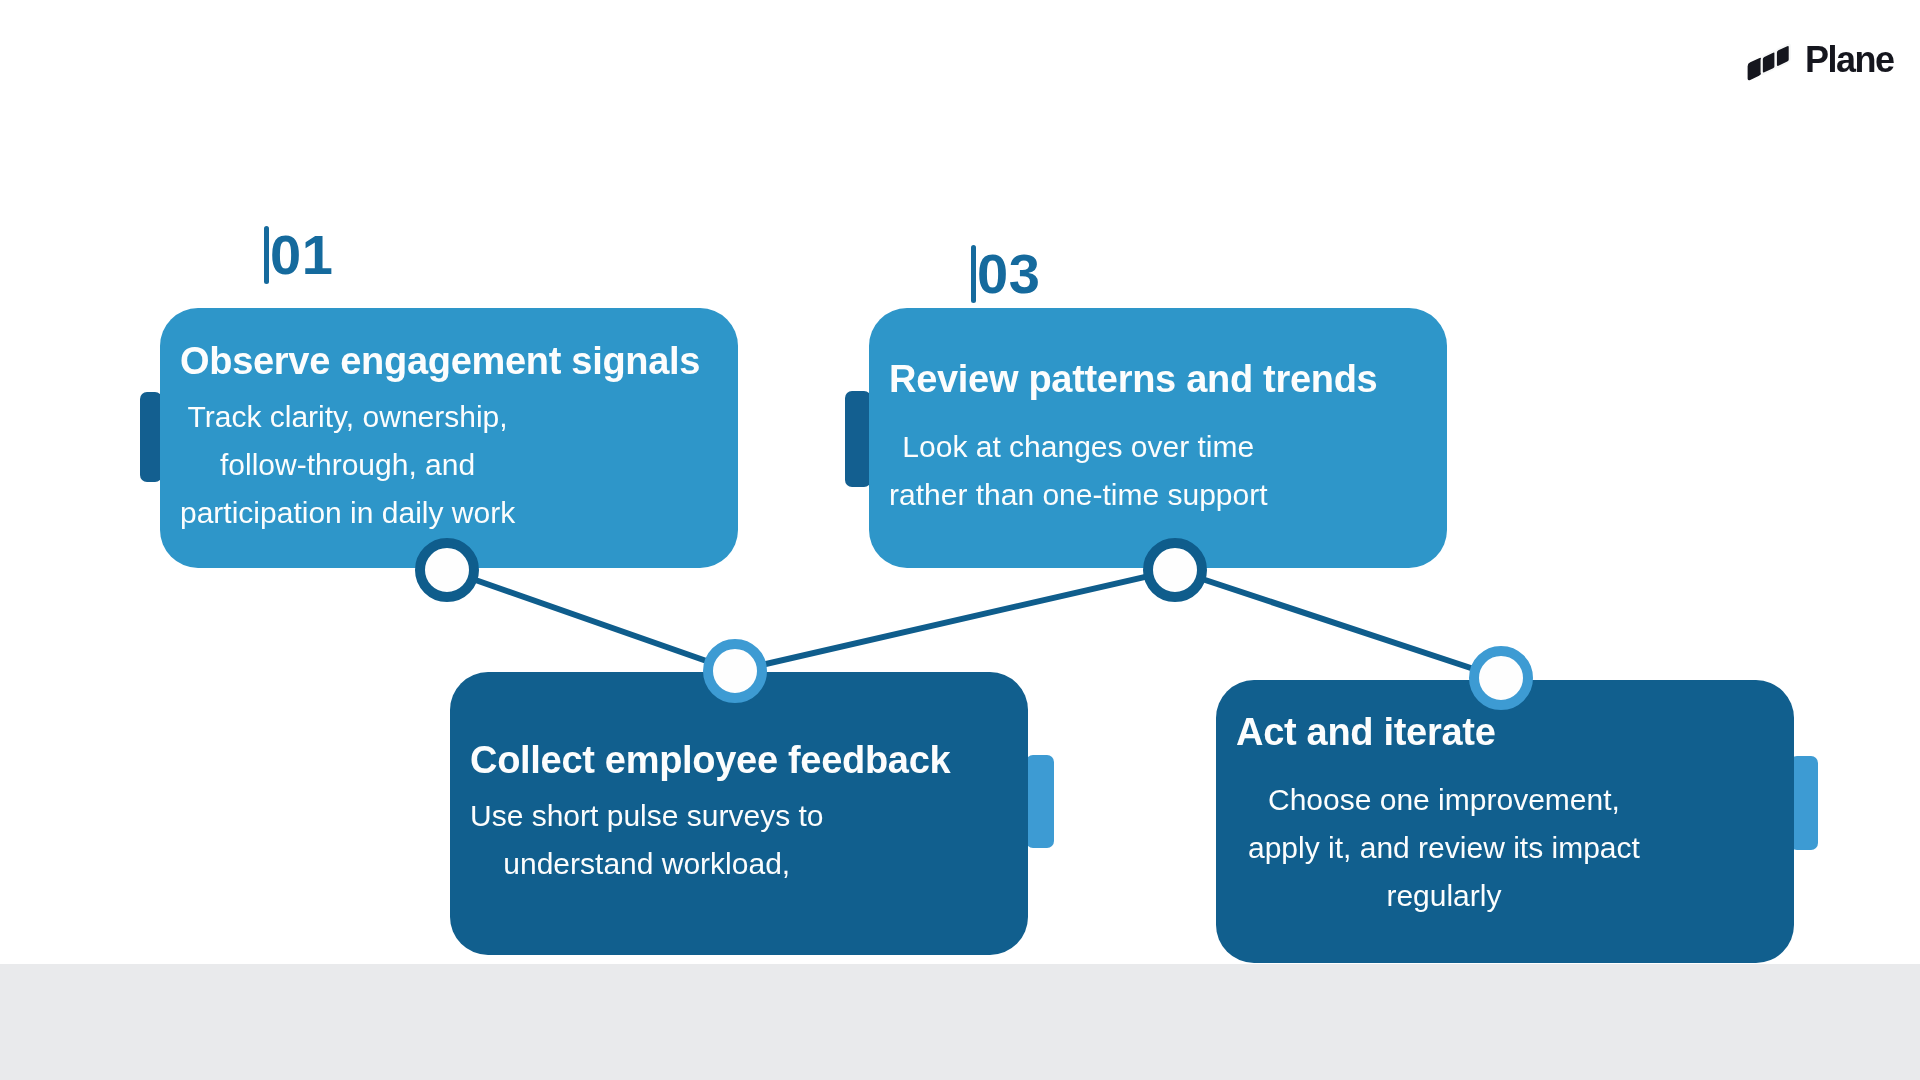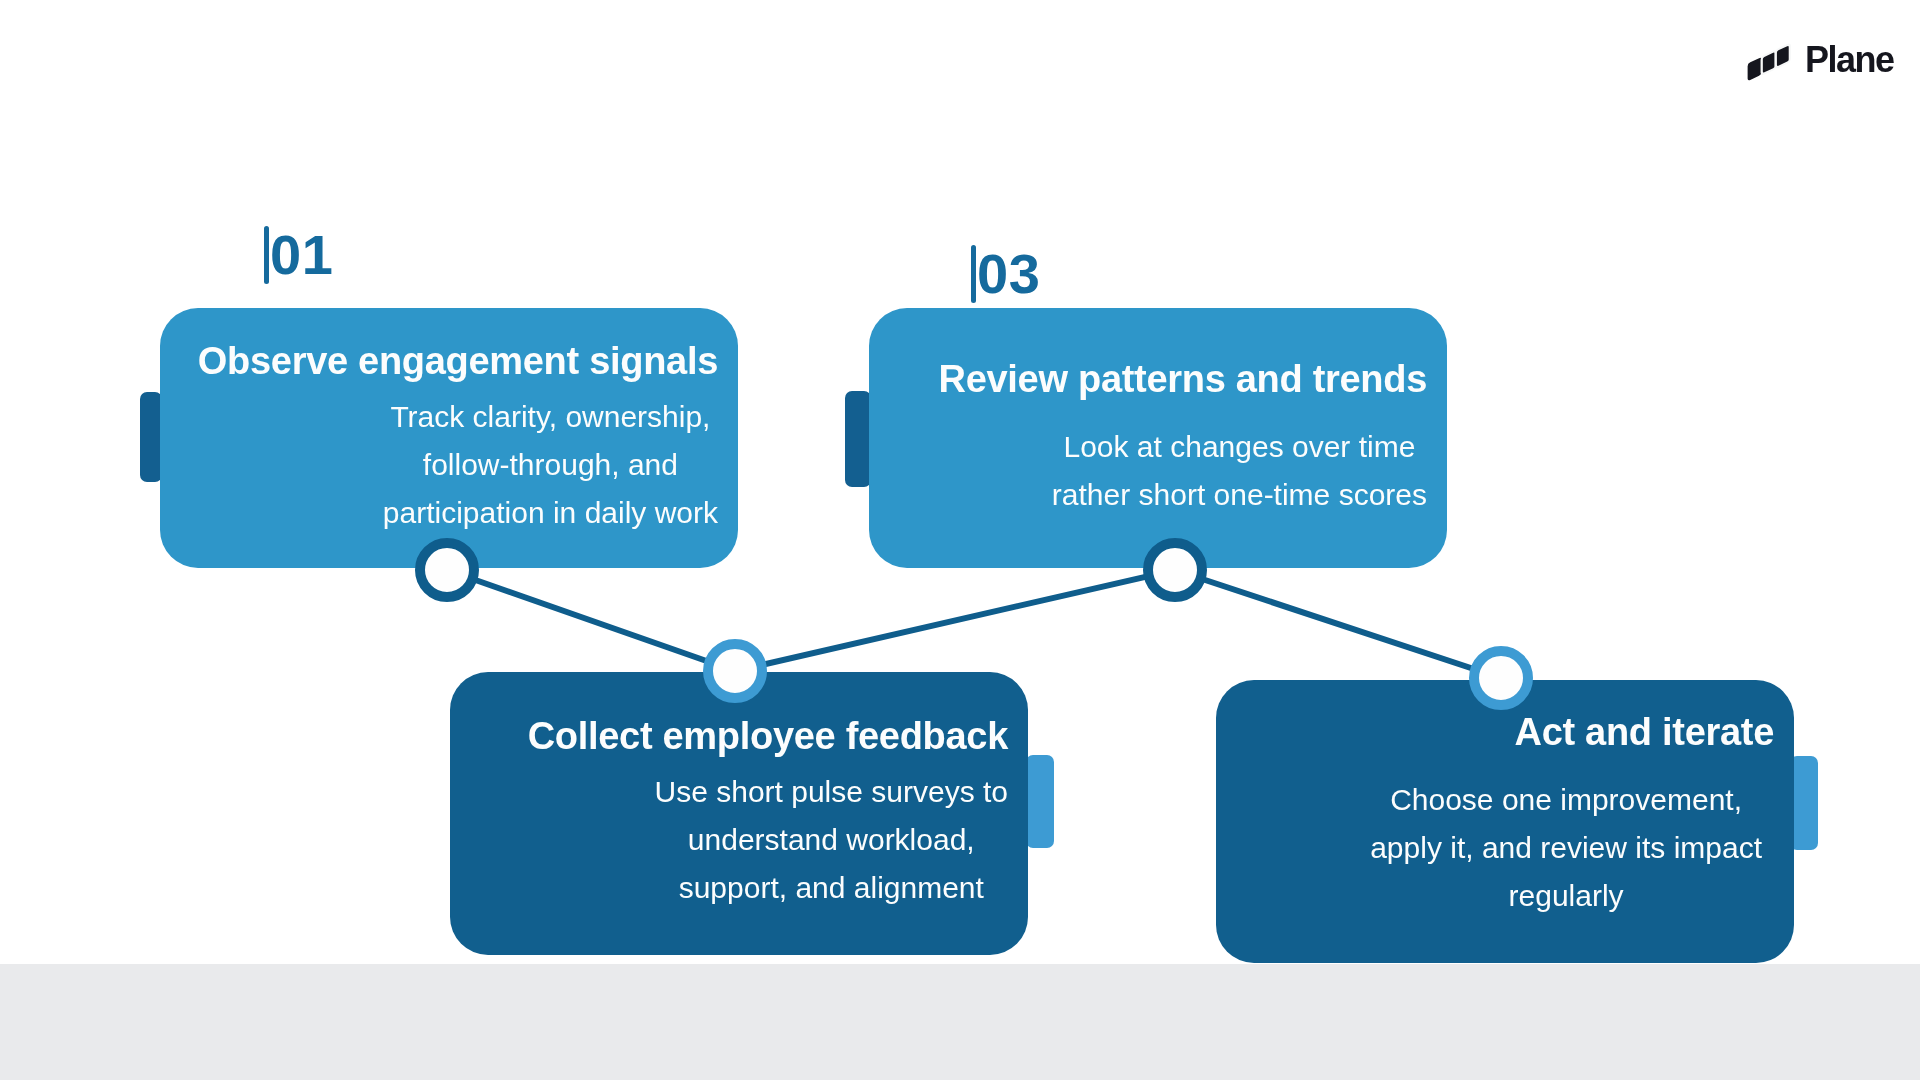--- a/index.html
+++ b/index.html
@@ -27,21 +27,21 @@
   .step-light .step-num{color:#3494ce;}
   .step-gray .step-bar{background:#5e7e99;}
   .step-gray .step-num{color:#3b93d1;margin-top:10px;}
   
   .tab{position:absolute;border-radius:7px;z-index:1;}
   .tab-dark{background:#135f90;}
   .tab-light{background:#3d9bd3;}
   
   .card{
     position:absolute;width:578px;border-radius:38px;z-index:2;
-    display:flex;flex-direction:column;align-items:flex-end;justify-content:center;
+    display:flex;flex-direction:column;align-items:flex-start;justify-content:center;
     text-align:center;color:#fcfdfd;padding:16px 20px;box-sizing:border-box;
   }
   .card-light{background:#2e96c9;height:260px;}
   .card-dark{background:#115f8e;height:283px;}
   .card h2{margin:0 0 10px;font-size:38px;font-weight:700;letter-spacing:-0.3px;}
   .card.gap-wide h2{margin-bottom:22px;}
   .card .line{display:block;font-size:30px;font-weight:400;line-height:48px;}
   
   .connector-layer{position:absolute;left:0;top:0;z-index:3;pointer-events:none;}
 </style>
@@ -90,30 +90,29 @@
       <span class="line">Track clarity, ownership,</span>
       <span class="line">follow-through, and</span>
       <span class="line">participation in daily work</span>
     </p>
   </section>
 
   <section class="card card-light gap-wide" style="left:869px;top:308px;">
     <h2>Review patterns and trends</h2>
     <p style="margin:0;">
       <span class="line">Look at changes over time</span>
-      <span class="line">rather short one-time scores</span>
+      <span class="line">rather than one-time support</span>
     </p>
   </section>
 
   <section class="card card-dark" style="left:450px;top:672px;">
     <h2>Collect employee feedback</h2>
     <p style="margin:0;">
       <span class="line">Use short pulse surveys to</span>
       <span class="line">understand workload,</span>
-      <span class="line">support, and alignment</span>
     </p>
   </section>
 
   <section class="card card-dark" style="left:1216px;top:680px;">
     <h2>Act and iterate</h2>
     <p style="margin:12px;">
       <span class="line">Choose one improvement,</span>
       <span class="line">apply it, and review its impact</span>
       <span class="line">regularly</span>
     </p>

